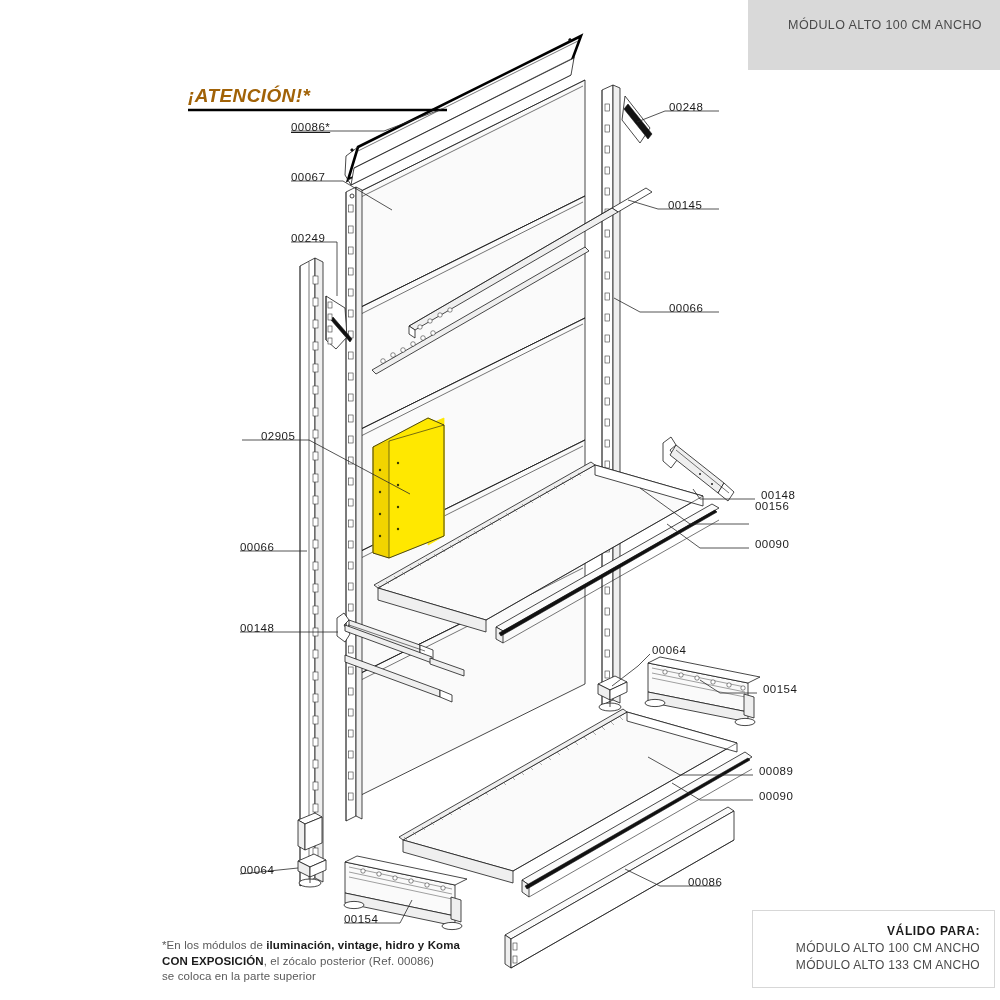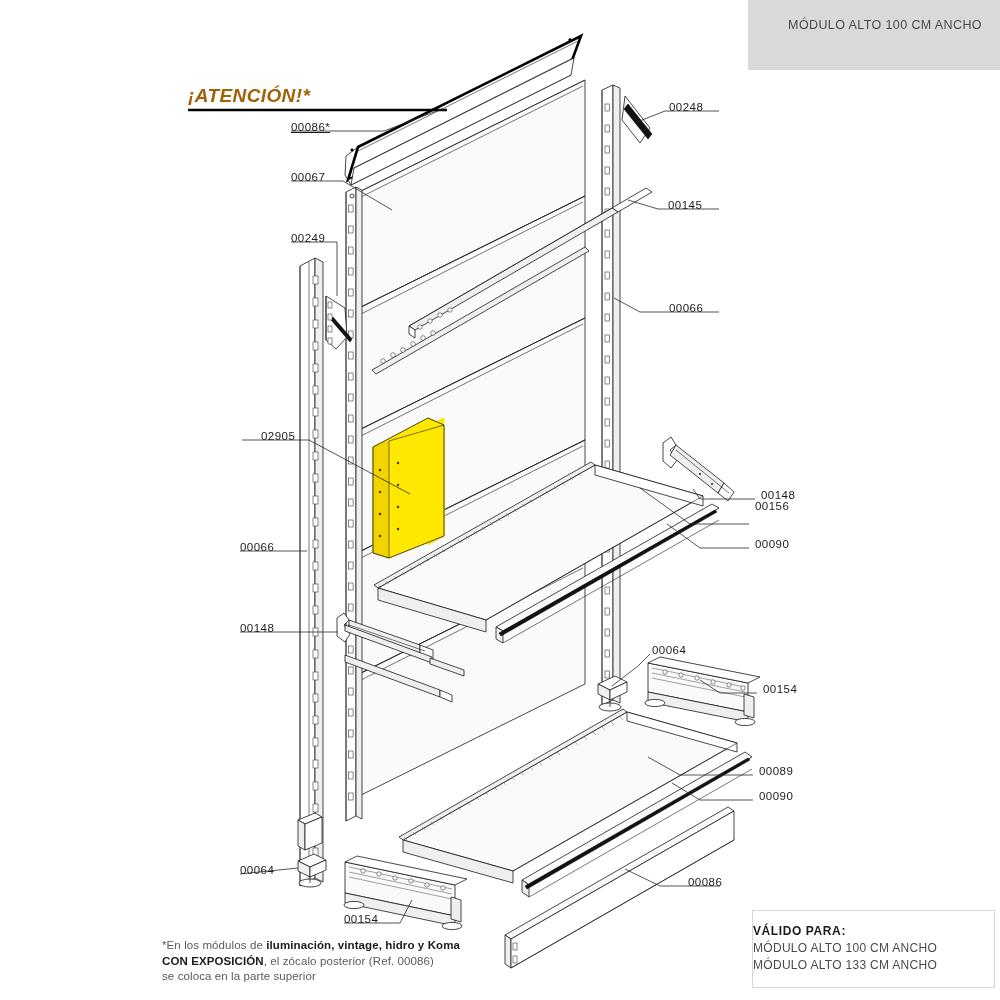--- a/index.html
+++ b/index.html
@@ -54,20 +54,21 @@
   .valid-box {
     position: absolute;
     left: 752px;
     top: 910px;
     width: 243px;
     height: 78px;
     background: #ffffff;
     border: 1px solid #d7d7d7;
     box-sizing: border-box;
     padding: 12px 14px 0 0;
+    text-align: right;
   }
   .valid-box .vtitle {
     font-size: 12px;
     font-weight: bold;
     letter-spacing: 0.6px;
     color: #1b1b1b;
     line-height: 17px;
     white-space: nowrap;
   }
   .valid-box .vline {

